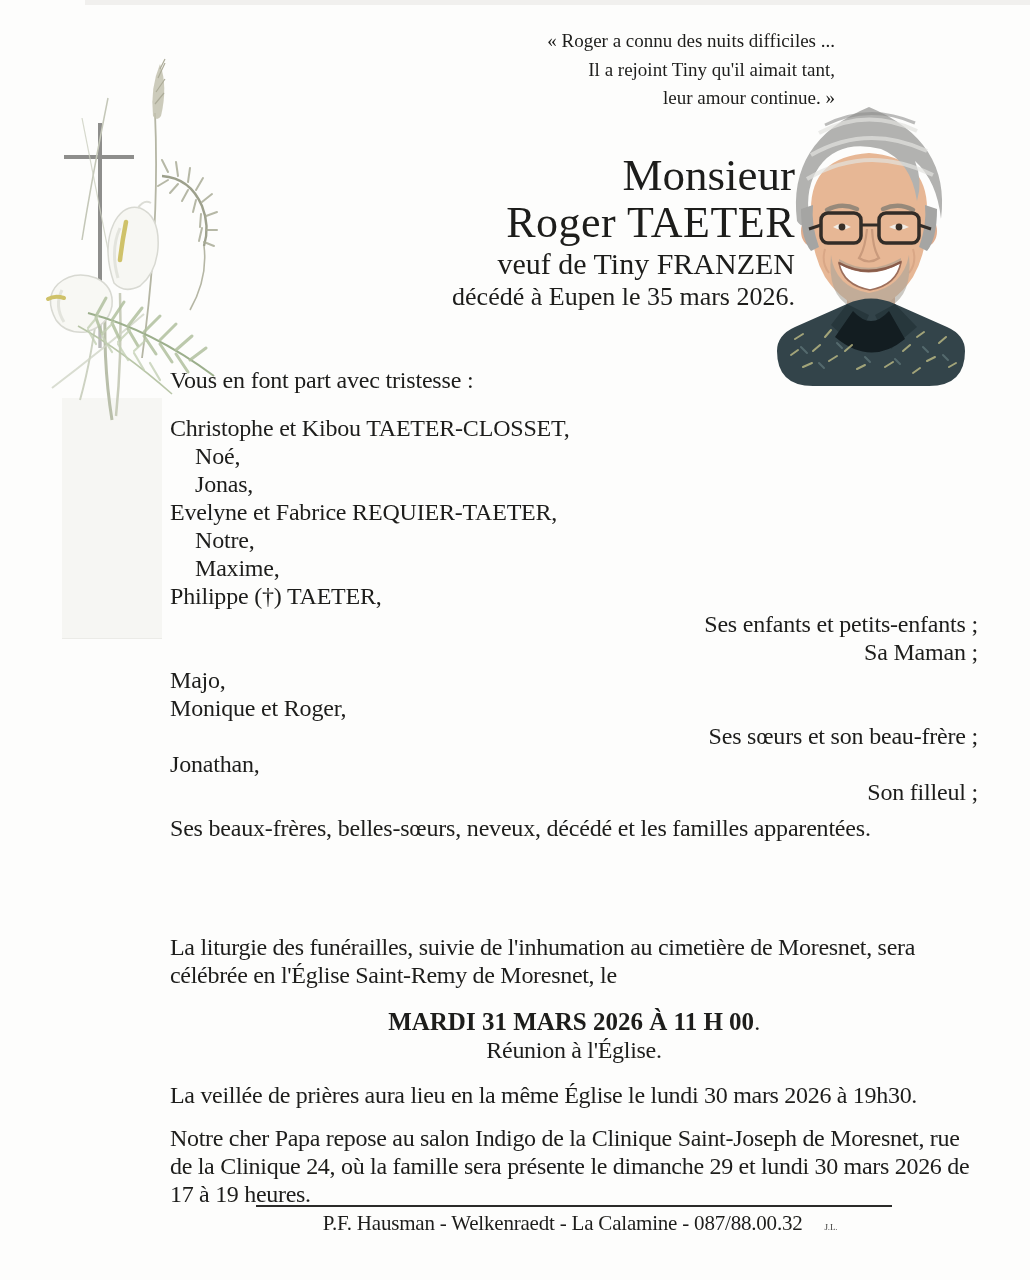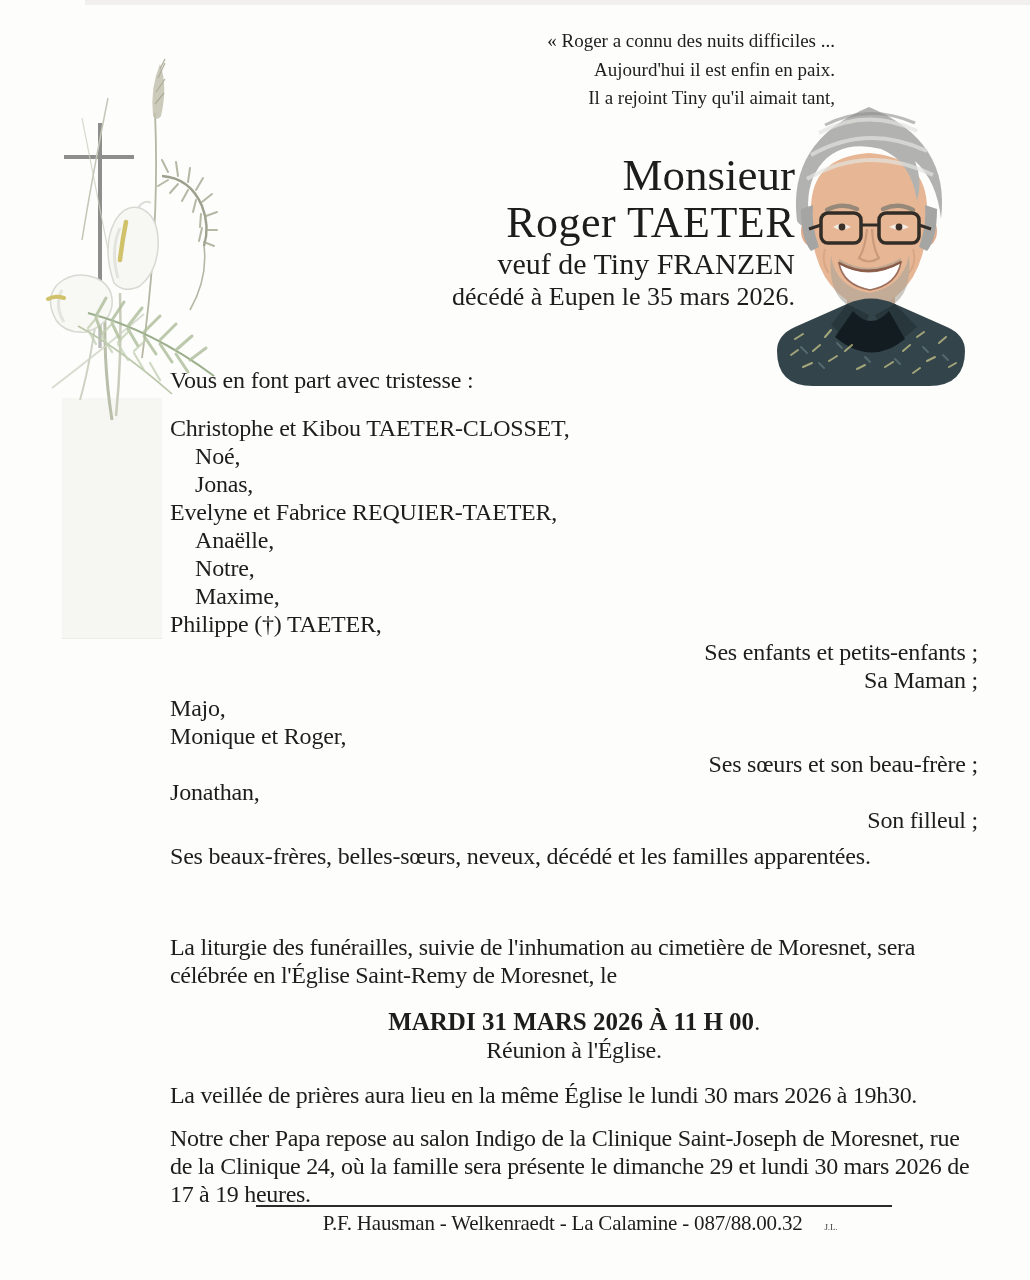--- a/index.html
+++ b/index.html
@@ -140,38 +140,37 @@
     <path d="M80 205 L102 216 L88 248 L64 226 Z" fill="#27373c"></path>
     <path d="M128 205 L108 216 L124 250 L150 228 Z" fill="#27373c"></path>
     <path d="M86 212 Q104 232 122 212 L138 240 Q104 268 68 238 Z" fill="#131d21"></path>
     <path d="M28 240 l8 -5 M46 252 l7 -6 M36 268 l9 -4 M58 238 l6 -7 M62 262 l8 -5 M78 252 l7 -6 M90 270 l8 -4 M118 268 l8 -5 M136 252 l7 -6 M150 238 l7 -5 M160 262 l8 -4 M172 244 l7 -6 M182 268 l7 -4 M24 256 l7 -5 M146 274 l7 -5" stroke="#c8c48a" stroke-width="2" stroke-linecap="round" fill="none" opacity=".75"></path>
     <path d="M34 248 l6 6 M52 264 l5 5 M70 244 l5 5 M98 258 l5 5 M128 260 l5 5 M156 248 l5 5 M176 256 l5 5" stroke="#5d7376" stroke-width="2" stroke-linecap="round" fill="none" opacity=".8"></path>
   </g>
 </svg>
 
 <div class="abs" id="quote">
   <div>« Roger a connu des nuits difficiles ...</div>
-  <div>Aujourd'hui il est enfin en paix.</div>
   <div>Il a rejoint Tiny qu'il aimait tant,</div>
+  <div>leur amour continue. »</div>
 </div>
 
 <div class="abs" id="titleblock">
   <div class="t1">Monsieur</div>
   <div class="t2">Roger TAETER</div>
   <div class="t3">veuf de Tiny FRANZEN</div>
   <div class="t4">décédé à Eupen le 35 mars 2026.</div>
 </div>
 
 <div class="abs" id="family">
   <div class="row">Vous en font part avec tristesse :</div>
   <div class="row gap-a">Christophe et Kibou TAETER-CLOSSET,</div>
   <div class="row indent">Noé,</div>
   <div class="row indent">Jonas,</div>
   <div class="row">Evelyne et Fabrice REQUIER-TAETER,</div>
-  <div class="row indent">Anaëlle,</div>
   <div class="row indent">Notre,</div>
   <div class="row indent">Maxime,</div>
   <div class="row">Philippe (†) TAETER,</div>
   <div class="row right">Ses enfants et petits-enfants ;</div>
   <div class="row right">Sa Maman ;</div>
   <div class="row">Majo,</div>
   <div class="row">Monique et Roger,</div>
   <div class="row right">Ses sœurs et son beau-frère ;</div>
   <div class="row">Jonathan,</div>
   <div class="row right">Son filleul ;</div>

